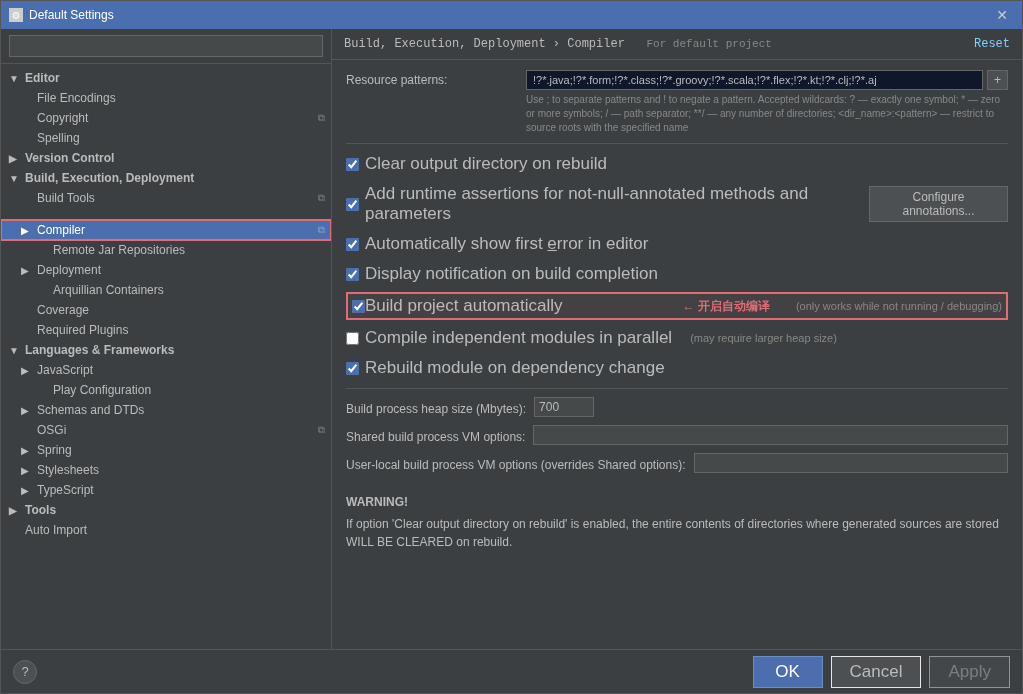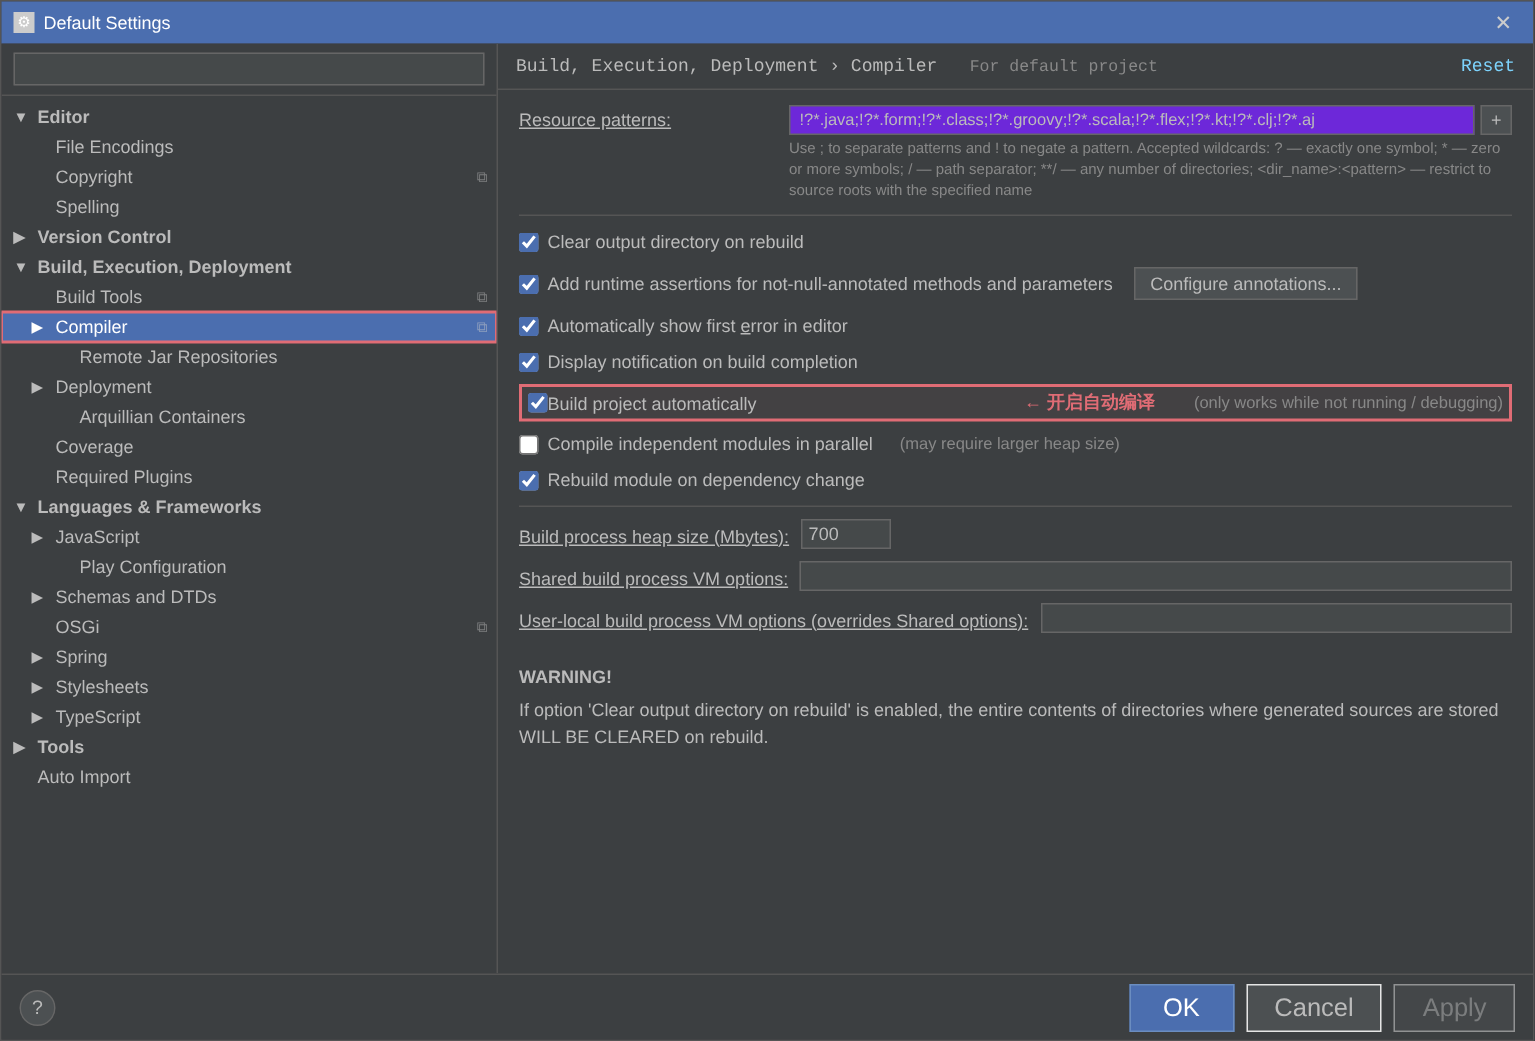--- a/index.html
+++ b/index.html
@@ -99,20 +99,21 @@
       display: flex;
       align-items: center;
       gap: 4px;
       color: #bbbbbb;
       position: relative;
     }
     .tree-item.selected-box {
       background: #4b6eaf;
       color: #fff;
       outline: 1px solid #e06c75;
+      margin-top: 12px;
     }
 
     .tree-section {
       font-weight: bold;
       color: #bbbbbb;
     }
 
     .indent-1 { padding-left: 20px; }
     .indent-2 { padding-left: 36px; }
 
@@ -165,30 +166,29 @@
       display: flex;
       align-items: flex-start;
       margin-bottom: 8px;
     }
 
     .form-label {
       color: #bbbbbb;
       font-size: 12px;
       min-width: 180px;
       padding-top: 3px;
-      text-decoration: underline;
     }
 
     .form-field-wide {
       flex: 1;
     }
 
     .resource-input {
       width: 100%;
-      background: #6d28d9;
+      background: #0f172a;
       border: 1px solid #666;
       color: #bbb;
       padding: 3px 6px;
       font-size: 11px;
       outline: none;
     }
 
     .resource-help {
       font-size: 10px;
       color: #888;
@@ -221,21 +221,21 @@
     }
 
     .checkbox-row input[type="checkbox"] {
       accent-color: #4b6eaf;
       width: 13px;
       height: 13px;
       cursor: pointer;
     }
 
     .checkbox-label {
-      font-size: 12px;
+      font-size: 17px;
       color: #bbbbbb;
     }
 
     .checkbox-row-highlighted {
       border: 2px solid #e06c75;
       padding: 2px 4px;
       background: rgba(224, 108, 117, 0.05);
     }
 
     .configure-btn {

